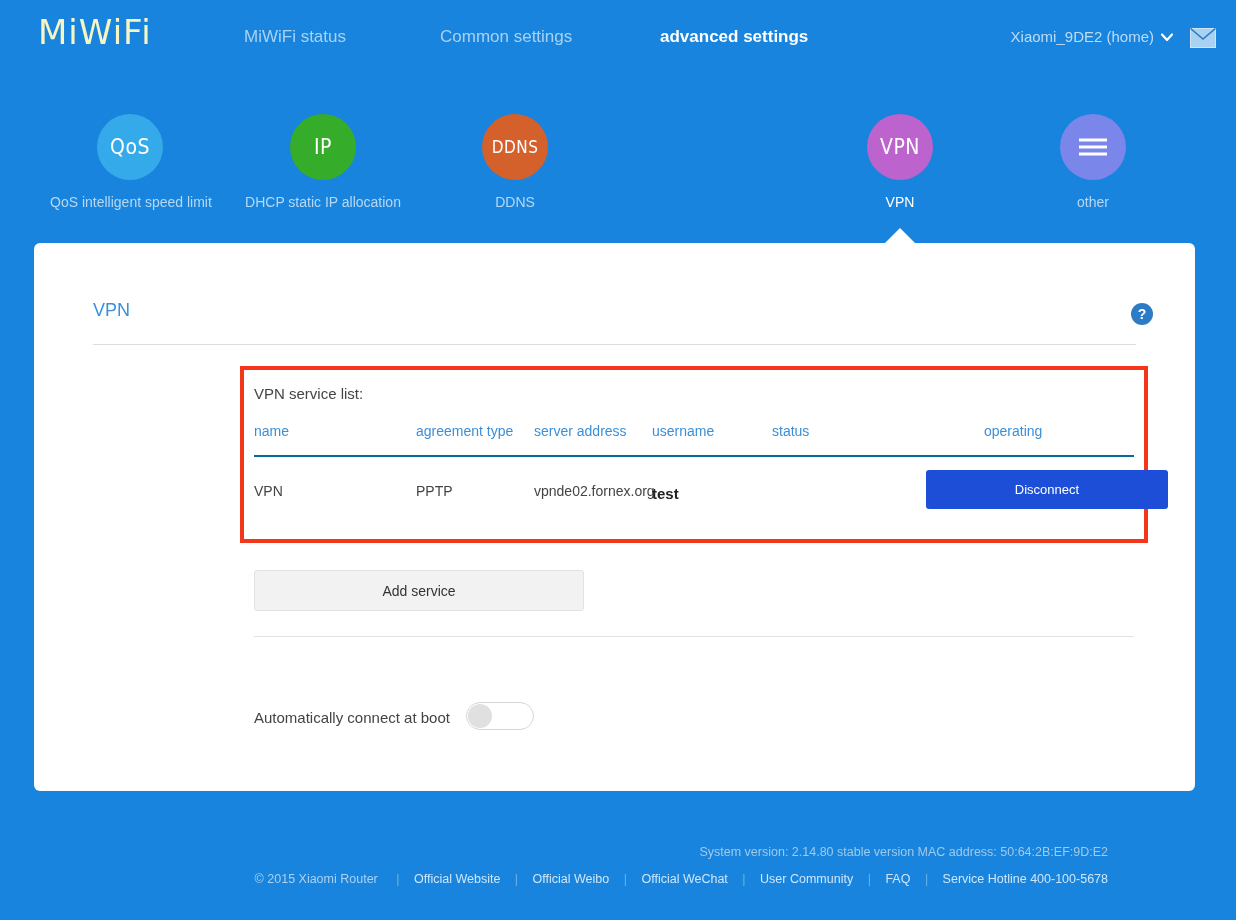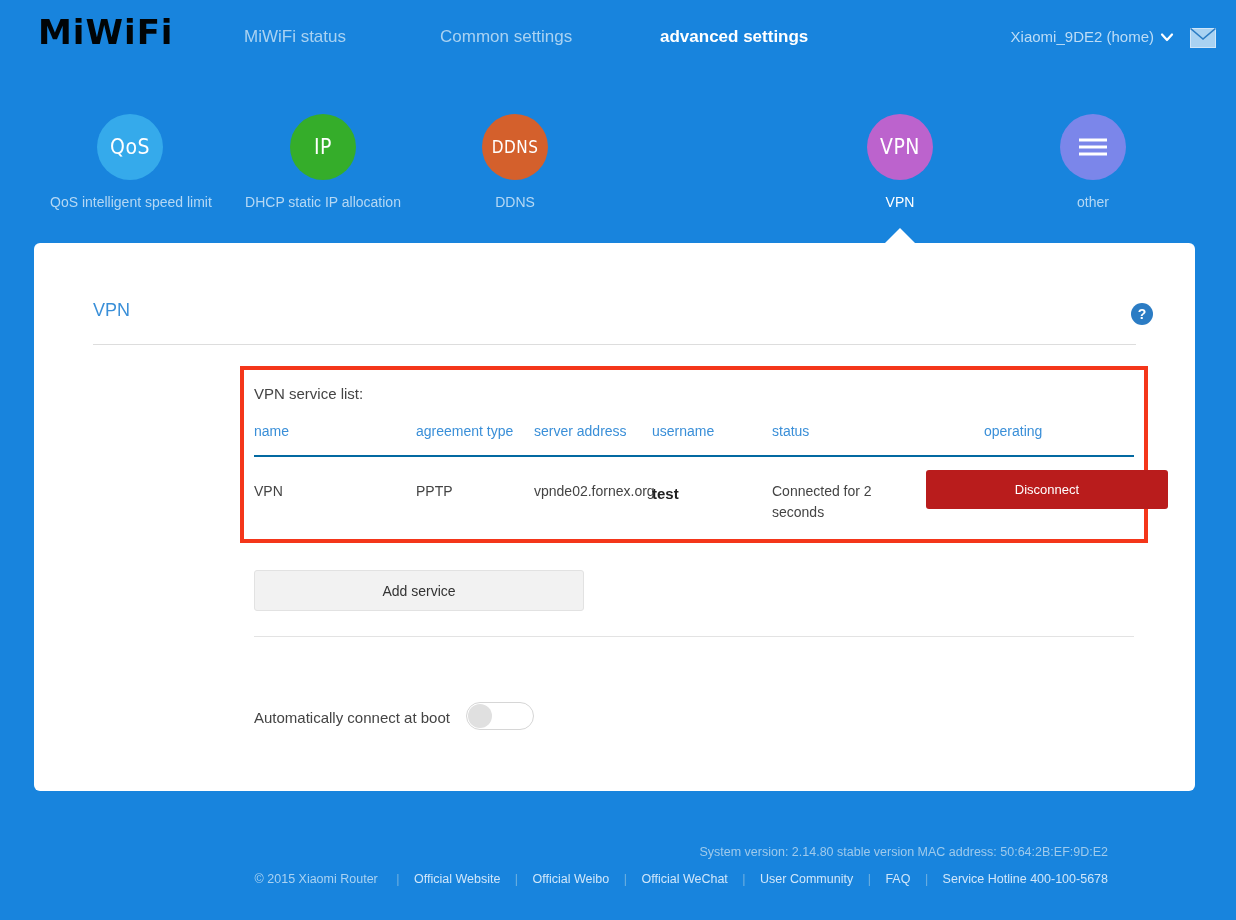--- a/index.html
+++ b/index.html
@@ -14,21 +14,21 @@
     position: relative;
   }
 
   
   .topbar {
     position: absolute; left: 0; top: 0; width: 1236px; height: 78px;
   }
   .logo {
     position: absolute; left: 38px; top: 12px;
     font-size: 34px; letter-spacing: 1px;
-    color: #000000; font-weight: 700;
+    color: #fef9c3; font-weight: 400;
     font-family: "DejaVu Sans", sans-serif;
     opacity: .97;
   }
   .navlink {
     position: absolute; top: 27px;
     font-size: 17px; color: #a9d2f2; cursor: pointer;
     white-space: nowrap;
   }
   .navlink.active { color: #ffffff; font-weight: bold; }
   #nav0 { left: 244px; }
@@ -129,21 +129,21 @@
   .c0 { left: 0px;   width: 140px; }
   .c1 { left: 162px; width: 110px; }
   .c2 { left: 280px; width: 103px; }
   .c3 { left: 398px; width: 110px; }
   .c4 { left: 518px; width: 120px; }
   .c5 { left: 730px; width: 150px; }
 
   .disconnect-btn {
     position: absolute; left: 672px; top: 13px;
     width: 242px; height: 39px; border: none; border-radius: 3px;
-    background: #b91c1c; color: #ffffff; font-size: 13px;
+    background: #1d4ed8; color: #ffffff; font-size: 13px;
     font-family: "Liberation Sans", sans-serif;
     cursor: pointer;
   }
 
   .addservice {
     position: absolute; left: 220px; top: 327px;
     width: 330px; height: 41px;
     background: #f2f2f2; border: 1px solid #e2e2e2; border-radius: 3px;
     color: #333333; font-size: 14px;
     font-family: "Liberation Sans", sans-serif;
@@ -251,21 +251,20 @@
       <div class="th c3">username</div>
       <div class="th c4">status</div>
       <div class="th c5">operating</div>
     </div>
 
     <div class="trow">
       <div class="td c0">VPN</div>
       <div class="td c1">PPTP</div>
       <div class="td c2">vpnde02.fornex.org</div>
       <div class="td c3 strong">test</div>
-      <div class="td c4">Connected for 2 seconds</div>
       <button class="disconnect-btn">Disconnect</button>
     </div>
   </div>
 
   <button class="addservice">Add service</button>
   <div class="divider2"></div>
 
   <div class="bootlabel">Automatically connect at boot</div>
   <div class="toggle">
     <div class="knob"></div>

